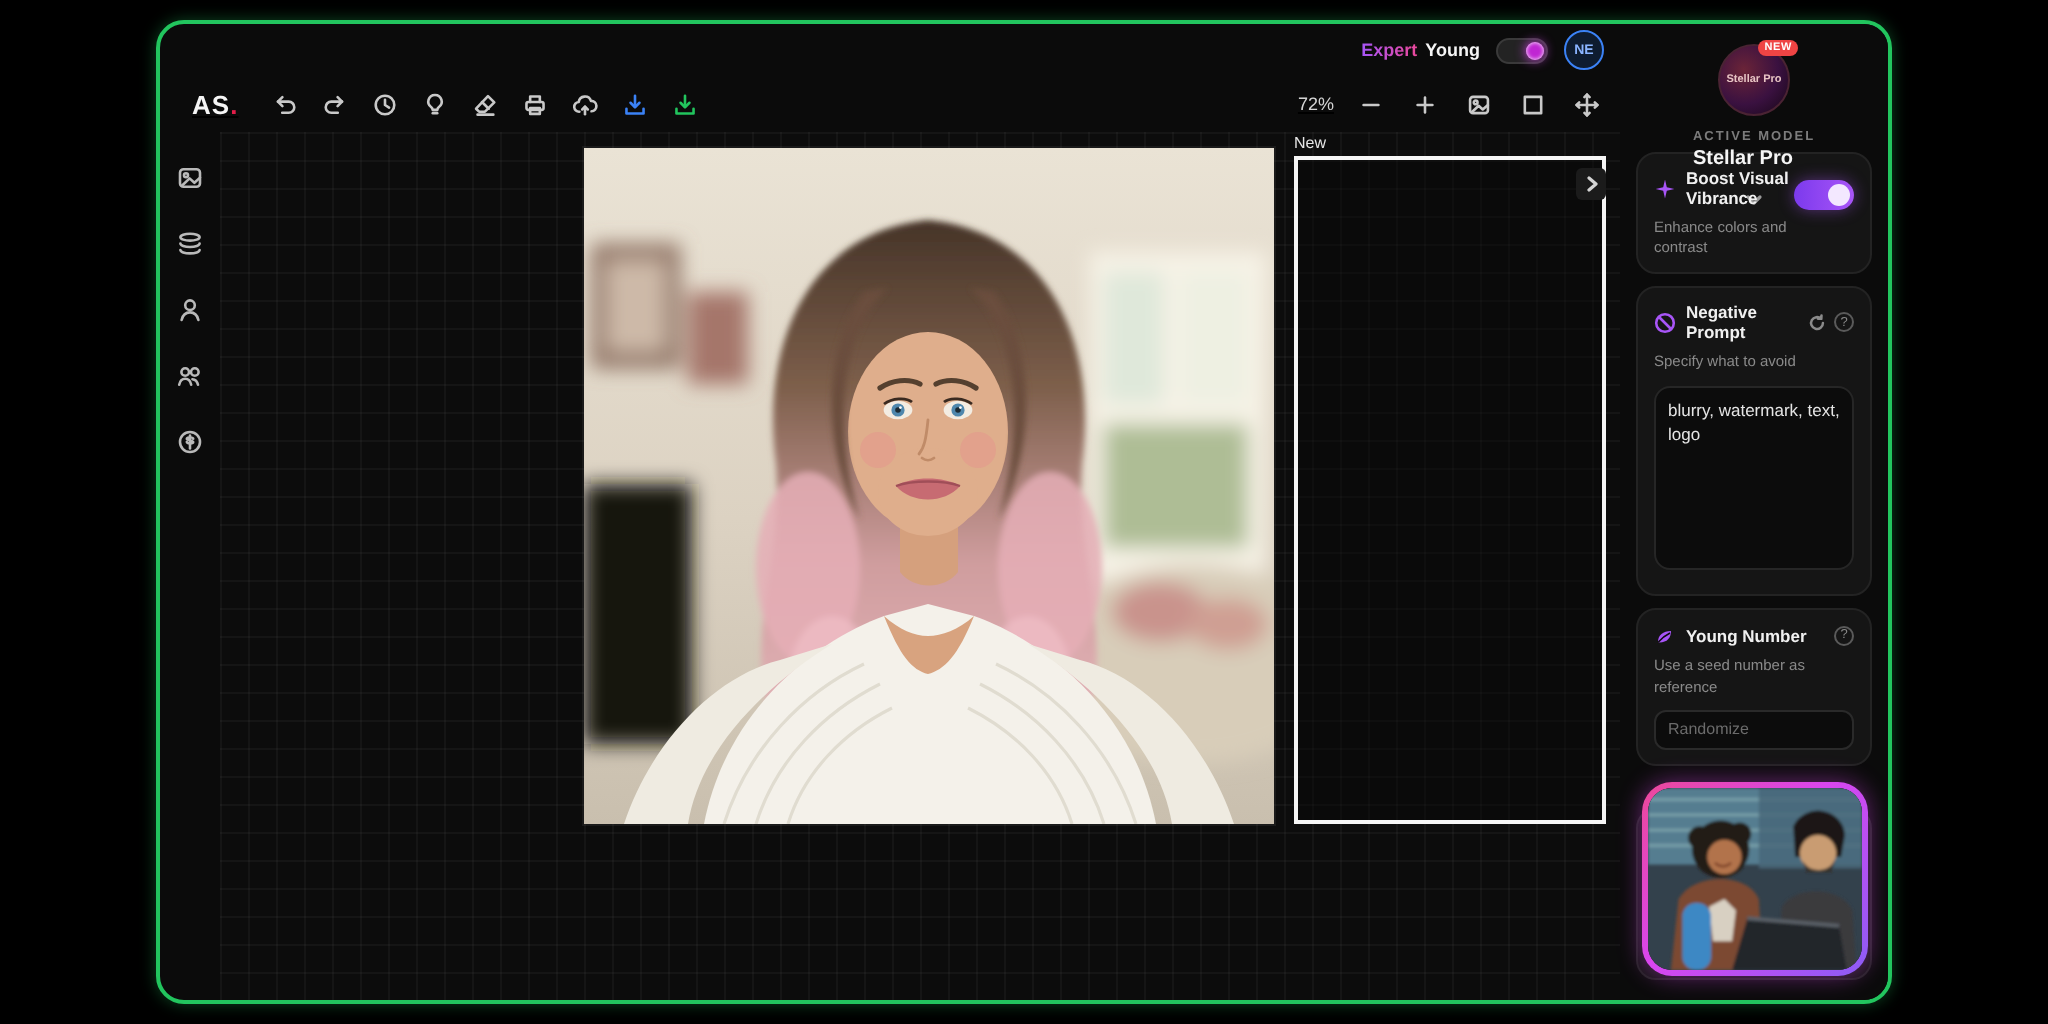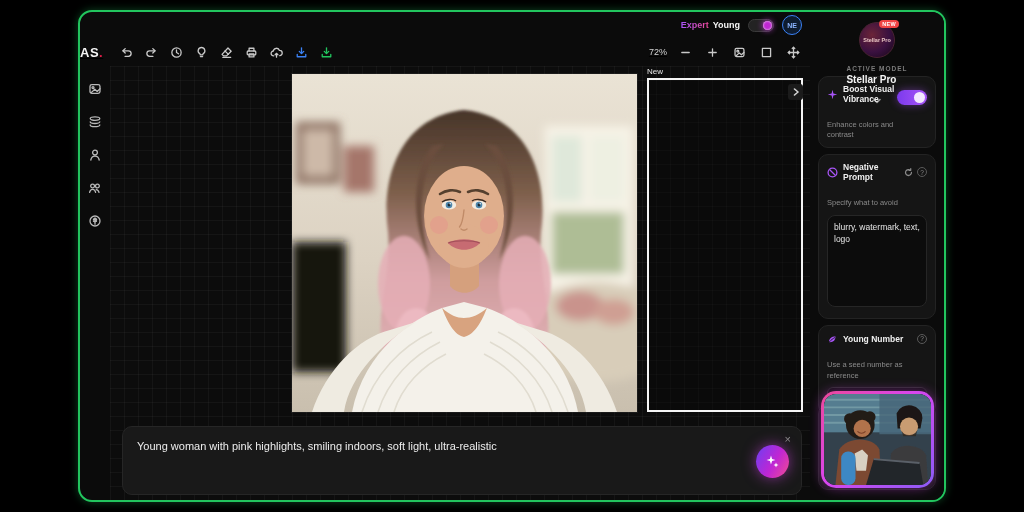--- a/index.html
+++ b/index.html
@@ -22,21 +22,21 @@
                  border:1px solid #3a3a3a; position:relative; cursor:pointer; }
   .mini-toggle .knob { position:absolute; right:1px; top:1px; width:9px; height:9px;
                  border-radius:50%; background:#c026d3;
                  box-shadow:0 0 6px #d946ef, 0 0 2px #fff inset; }
   .avatar { width:20px; height:20px; border-radius:50%; background:#0e1c30;
             border:1.5px solid #3b82f6; color:#8ab4ff; font-size:7px; font-weight:700;
             display:flex; align-items:center; justify-content:center; }
 
   
   .toolbar { position:absolute; left:0; top:26px; width:734px; height:28px;
-             display:flex; align-items:center; padding:0 12px 0 0;text-decoration:underline; }
+             display:flex; align-items:center; padding:0 12px 0 16px;text-decoration:underline; }
   .logo { font-size:13px; font-weight:800; color:#f5f5f5; letter-spacing:.5px; margin-right:14px; }
   .logo .dot { color:#e11d48; }
   .tool-icons { display:flex; align-items:center; gap:7px; }
   .tbtn { width:18px; height:18px; display:flex; align-items:center; justify-content:center;
           border-radius:4px; cursor:pointer; }
   .tbtn svg { width:13px; height:13px; stroke:#c9c9c9; stroke-width:1.4; fill:none;
               stroke-linecap:round; stroke-linejoin:round; }
   .tbtn.blue svg { stroke:#3b82f6; }
   .tbtn.green svg { stroke:#22c55e; }
   .spacer { flex:1; }
@@ -101,21 +101,21 @@
   .chev { width:10px; height:10px; flex:0 0 auto; cursor:pointer; }
   .chev svg { width:10px; height:10px; stroke:#9a9a9a; stroke-width:1.6; fill:none;
               stroke-linecap:round; stroke-linejoin:round; }
 
   .card { background:#151515; border:1px solid #232323; border-radius:10px; padding:7px 8px; }
   .card + .card { margin-top:6px; }
   .card-head { display:flex; align-items:center; gap:5px; }
   .card-icon { width:11px; height:11px; flex:0 0 auto; display:flex; }
   .card-icon svg { width:11px; height:11px; }
   .card-title { font-size:8.5px; font-weight:700; color:#f0f0f0; flex:1; }
-  .card-sub { font-size:7.5px; color:#8a8a8a; line-height:1.35; margin-top:16px; }
+  .card-sub { font-size:7.5px; color:#8a8a8a; line-height:1.35; margin-top:5px; }
   .head-tools { display:flex; gap:4px; align-items:center; }
   .head-tools svg { width:9px; height:9px; stroke:#8a8a8a; stroke-width:1.4; fill:none;
                     stroke-linecap:round; stroke-linejoin:round; cursor:pointer; }
   .help-dot { width:10px; height:10px; border-radius:50%; border:1px solid #5a5a5a;
               color:#8a8a8a; font-size:6.5px; display:flex; align-items:center;
               justify-content:center; cursor:pointer; }
   .toggle-row { display:flex; align-items:flex-start;justify-content:space-between; }
   .toggle-row .texts { flex:1; }
   .toggle { width:30px; height:15px; border-radius:8px;
             background:linear-gradient(90deg,#7c3aed,#a855f7);
@@ -377,30 +377,20 @@
     </div>
 
     <div class="frame-label">New</div>
     <div class="new-frame"></div>
     <div class="frame-handle">
       <svg viewBox="0 0 8 8">
           <path d="M2.5 1 L6 4 L2.5 7"></path>
         </svg>
     </div>
 
-    <div class="prompt-bar">
-      <div class="prompt-text">Young woman with pink highlights, smiling indoors, soft light, ultra-realistic</div>
-      <div class="prompt-close">×</div>
-      <div class="gen-btn">
-        <svg viewBox="0 0 15 15">
-            <path d="M6 1.5 L7.1 5 L10.5 6 L7.1 7 L6 10.5 L4.9 7 L1.5 6 L4.9 5 Z"></path>
-            <path d="M11 8.5 L11.7 10.3 L13.5 11 L11.7 11.7 L11 13.5 L10.3 11.7 L8.5 11 L10.3 10.3 Z"></path>
-          </svg>
-      </div>
-    </div>
   </div>
 
   <div class="rpanel">
 
     <div class="model-row">
       <div class="model-avatar">
         <div class="model-avatar-text">Stellar Pro</div>
         <div class="new-badge">NEW</div>
       </div>
       <div class="model-meta">

